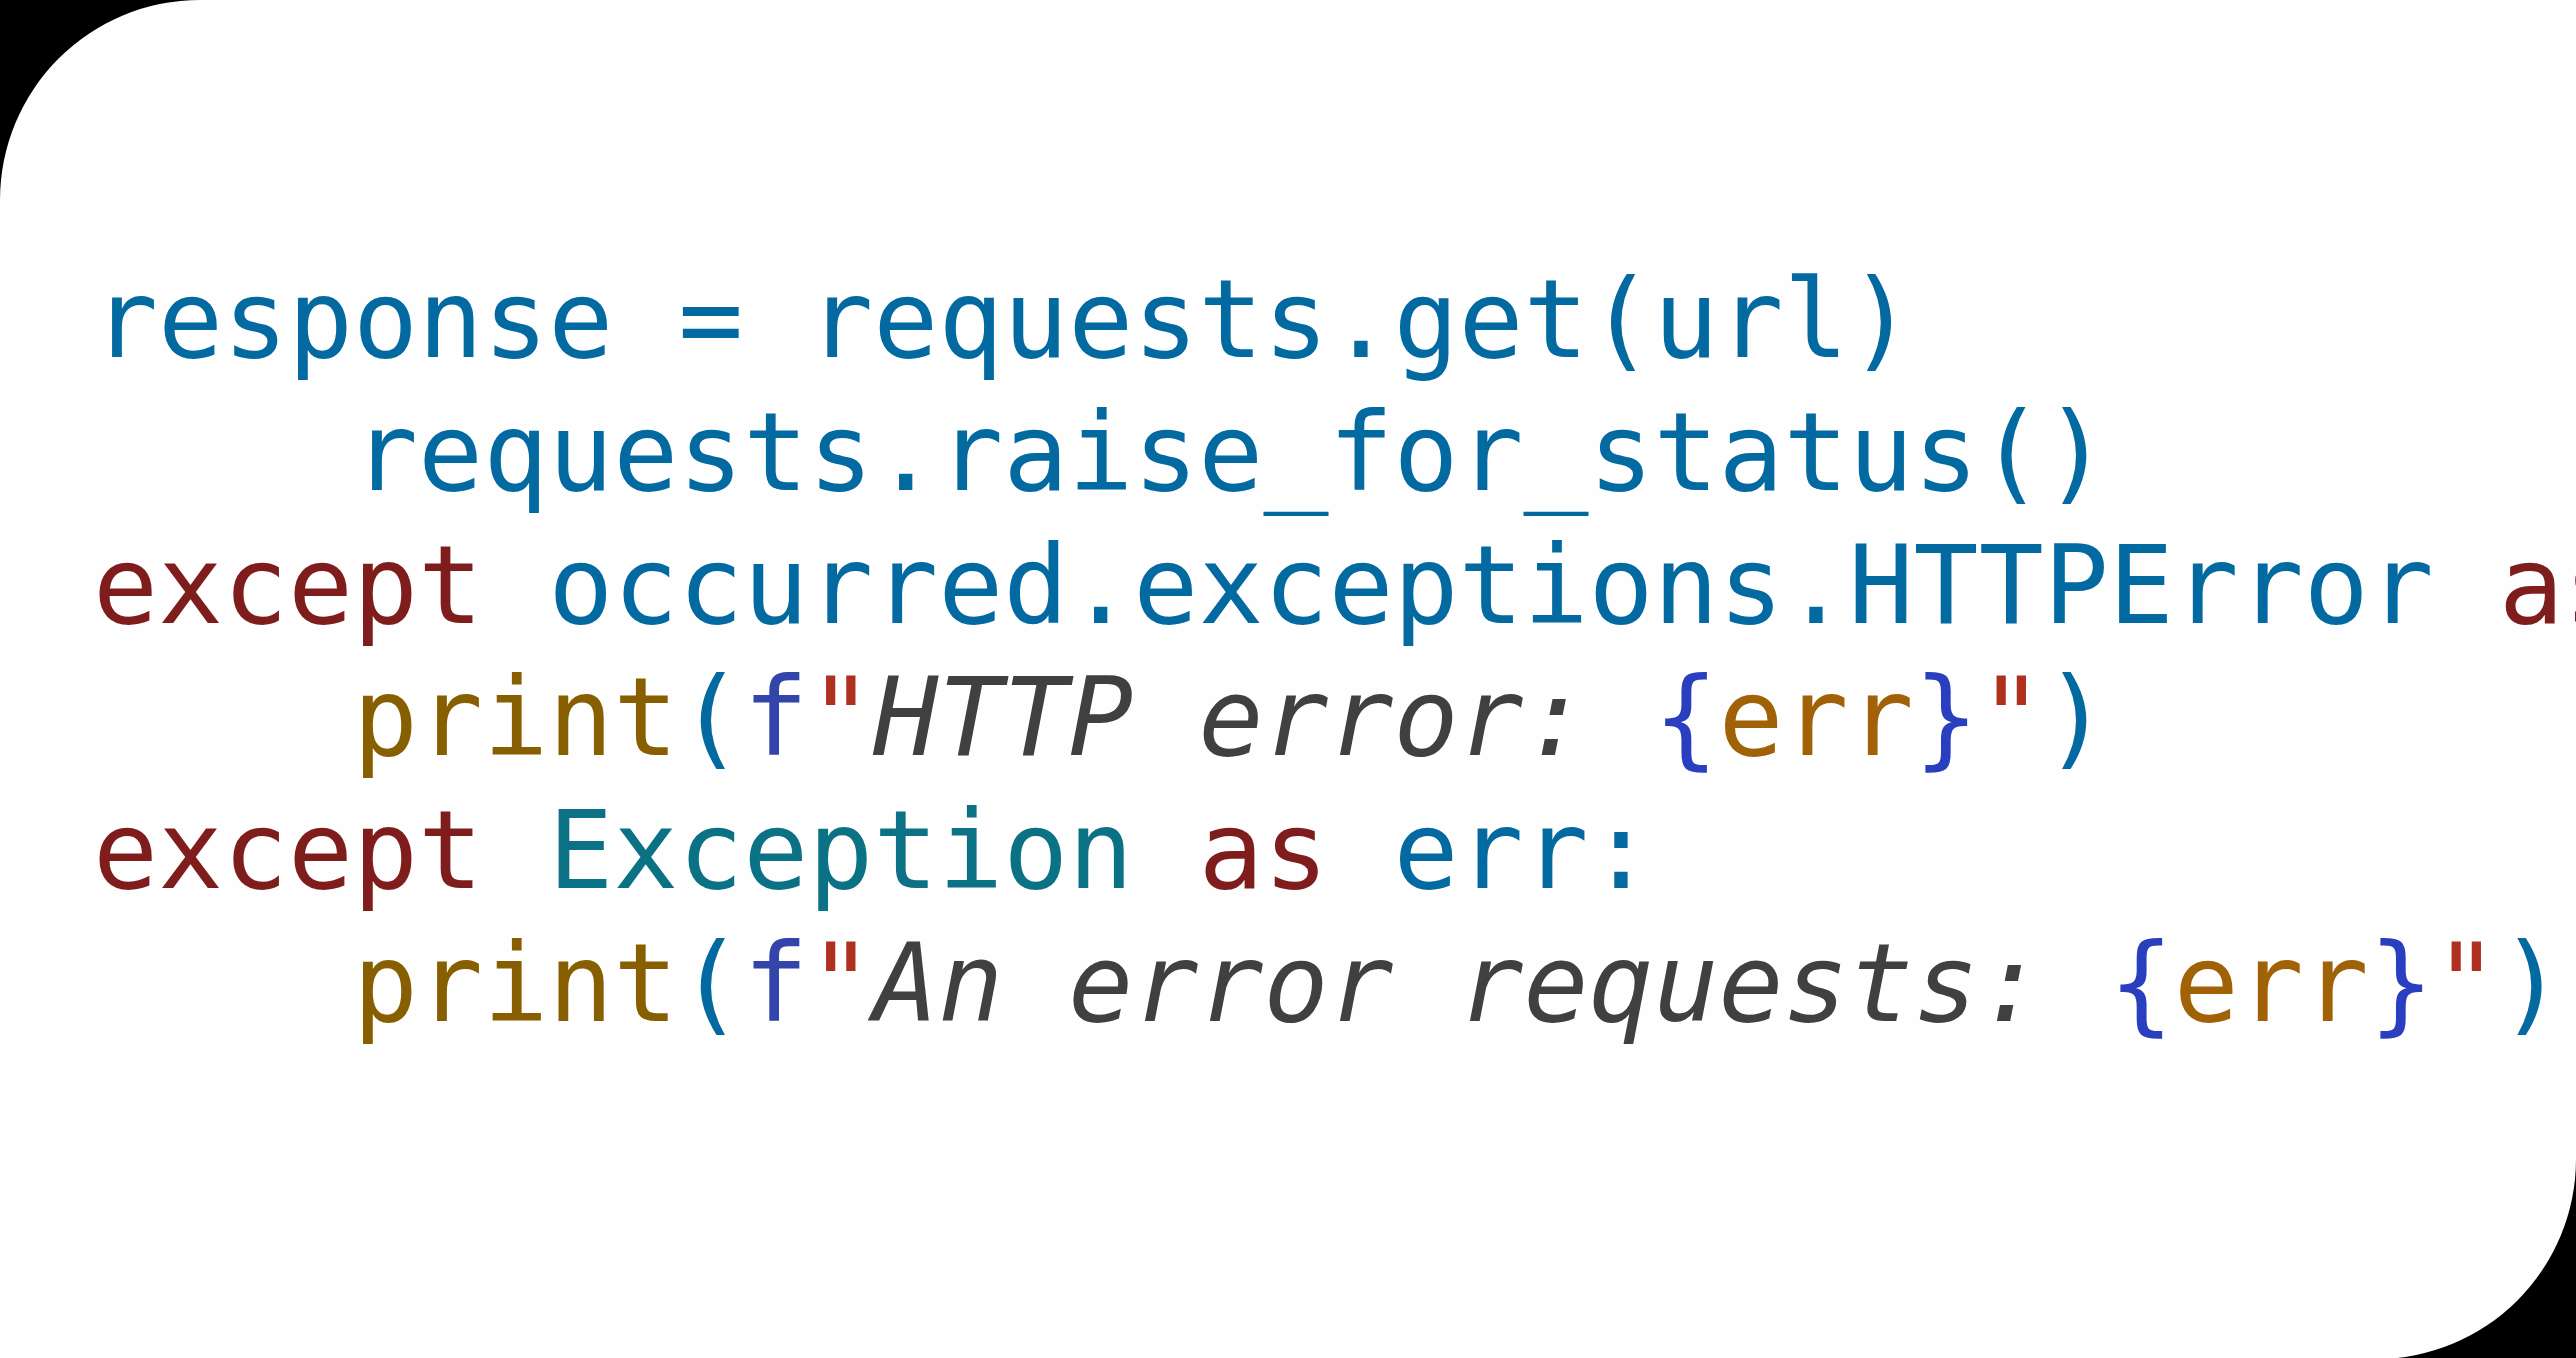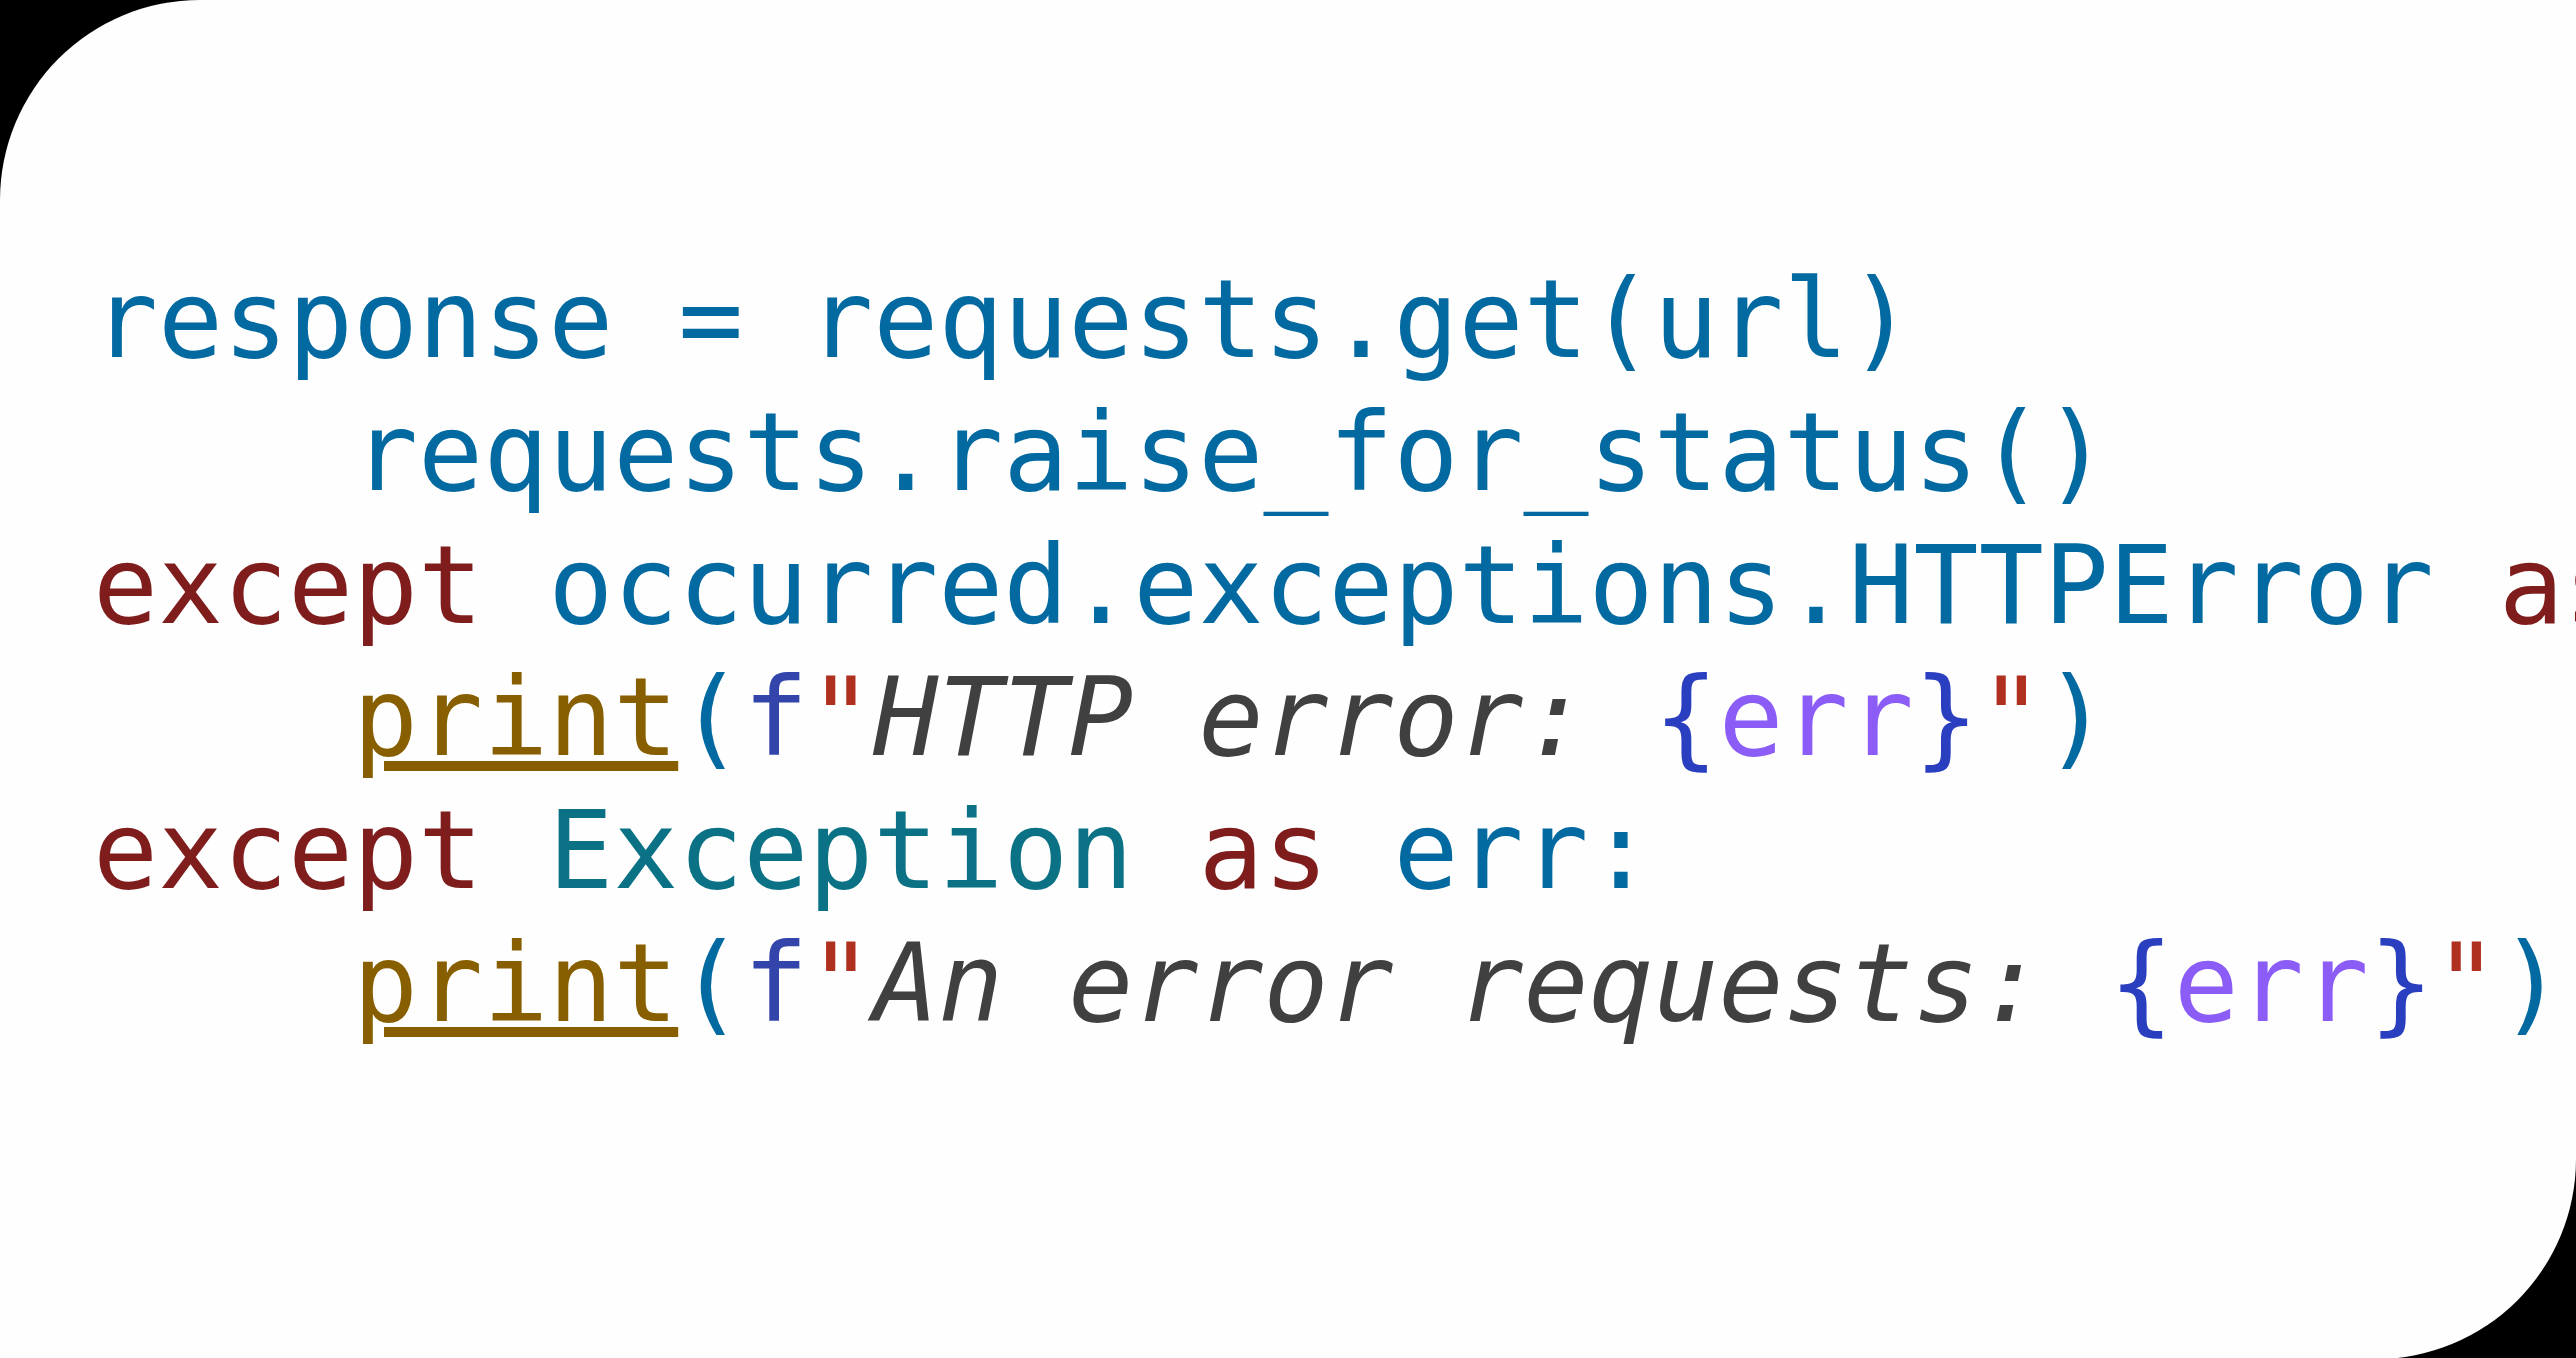--- a/index.html
+++ b/index.html
@@ -28,27 +28,27 @@
     top: 254px;
     font-family: "DejaVu Sans Mono", "SFMono-Regular", Menlo, Consolas, "Liberation Mono", monospace;
     font-size: 108px;
     line-height: 1.23;
     white-space: pre;
     letter-spacing: 0px;
     color: #222;
   }
   .tok-default { color: #0369a1; }
   .tok-keyword { color: #7f1d1d; }      
-  .tok-builtin { color: #885f00; text-decoration: underline; }      
+  .tok-builtin { color: #885f00; }      
   .tok-type    { color: #0b7285; margin-top: 9px; }      
   .tok-fprefix { color: #3344aa; }      
   .tok-strquote{ color: #b03020; }      
   .tok-strtxt  { color: #404040; font-style: italic; }
   .tok-brace   { color: #2a3fbf; }      
-  .tok-interp  { color: #8b5cf6; text-align: right; }         
+  .tok-interp  { color: #a16207; text-align: right; }         
 </style>
 </head>
 <body>
 
 <div class="card">
   <pre class="code" id="code-block"><span class="tok-default">response = requests.get(url)</span>
     <span class="tok-default">requests.raise_for_status()</span>
 <span class="tok-keyword">except</span><span class="tok-default"> occurred.exceptions.HTTPError </span><span class="tok-keyword">as</span>
     <span class="tok-builtin">print</span><span class="tok-default">(</span><span class="tok-fprefix">f</span><span class="tok-strquote">"</span><span class="tok-strtxt">HTTP error: </span><span class="tok-brace">{</span><span class="tok-interp">err</span><span class="tok-brace">}</span><span class="tok-strquote">"</span><span class="tok-default">)</span>
 <span class="tok-keyword">except</span><span class="tok-default"> </span><span class="tok-type">Exception</span><span class="tok-default"> </span><span class="tok-keyword">as</span><span class="tok-default"> err:</span>

